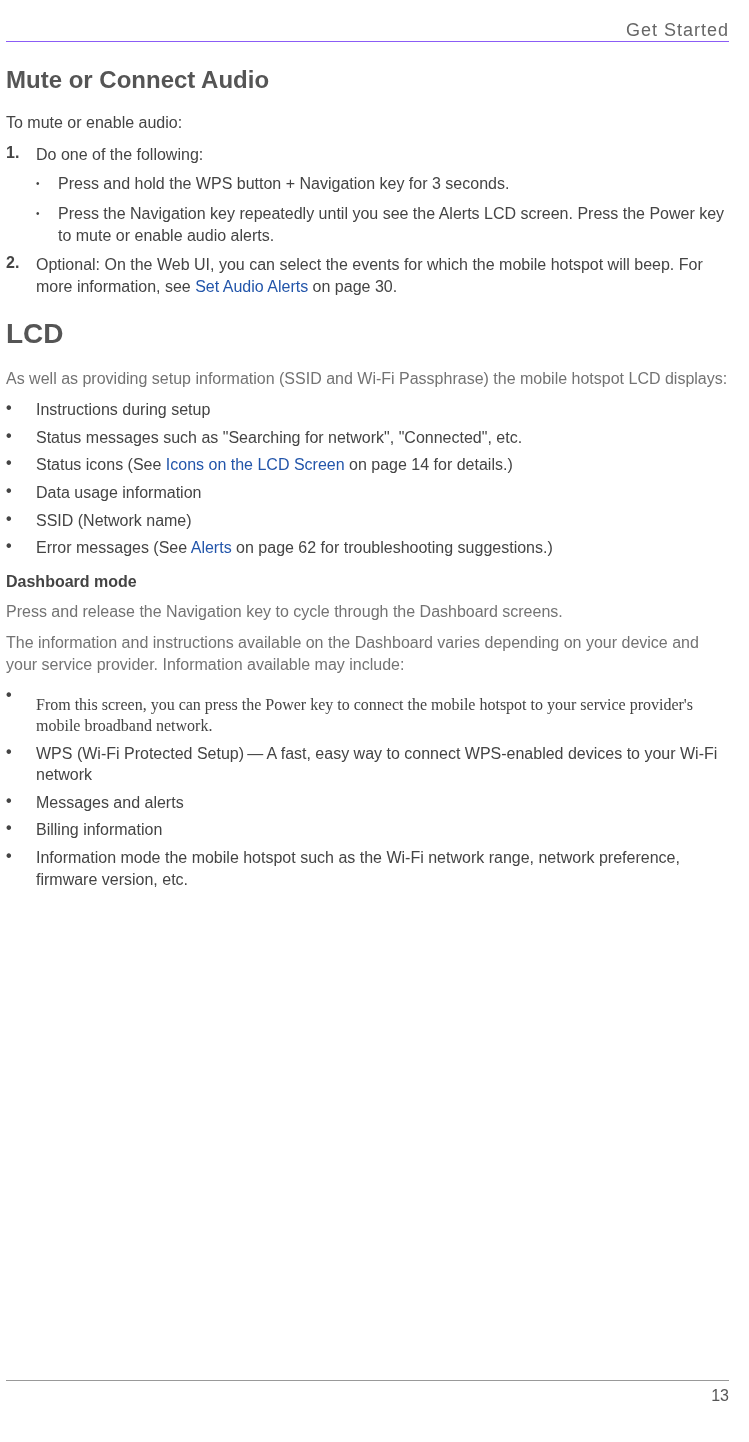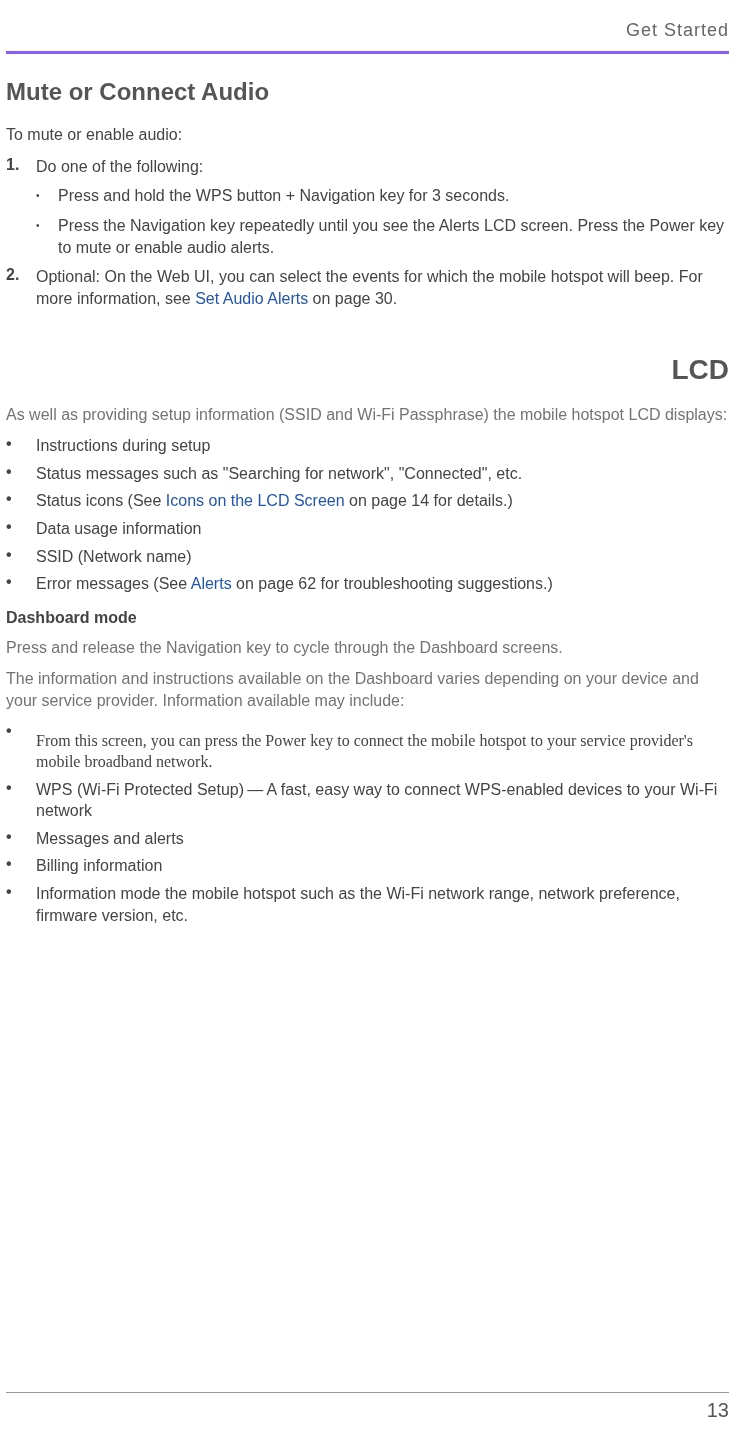--- a/index.html
+++ b/index.html
@@ -13,35 +13,33 @@
       height: 1442px;
       padding: 20px 20px 20px 6px;
       color: #333;
       position: relative;
     }
     .header {
       text-align: right;
       font-size: 18px;
       color: #666;
       letter-spacing: 1px;
-      padding-bottom: 10px;
-      border-bottom: 3px solid #8b5cf6;
+      border-bottom: 1px solid #8b5cf6;
       margin-bottom: 24px;
     }
     h2 {
       font-size: 24px;
       color: #555;
       font-weight: bold;
       margin-bottom: 18px;
     }
     h2.lcd {
       font-size: 28px;
-      margin-top: 44px;
+      margin-top: 20px;
       margin-bottom: 18px;
-      text-align: right;
     }
     .intro {
       font-size: 16px;
       color: #444;
       margin-bottom: 10px;
     }
     .numbered-item {
       display: flex;
       margin-bottom: 8px;
       font-size: 16px;
@@ -100,27 +98,27 @@
       margin-bottom: 10px;
     }
     .para {
       font-size: 16px;
       color: #737373;
       margin-bottom: 10px;
       line-height: 1.35;
     }
     .footer {
       position: absolute;
-      bottom: 20px;
+      bottom: 37px;
       left: 6px;
       right: 20px;
       border-top: 1px solid #999;
       text-align: right;
       padding-top: 6px;
-      font-size: 20px;
+      font-size: 16px;
       color: #555;
     }
     .numbered-item .content, .sub-bullet .content, .bullet .content, .para, .intro {
       line-height: 1.35;
     }
   </style>
 </head>
 <body>
 
 <div class="header">Get Started</div>

